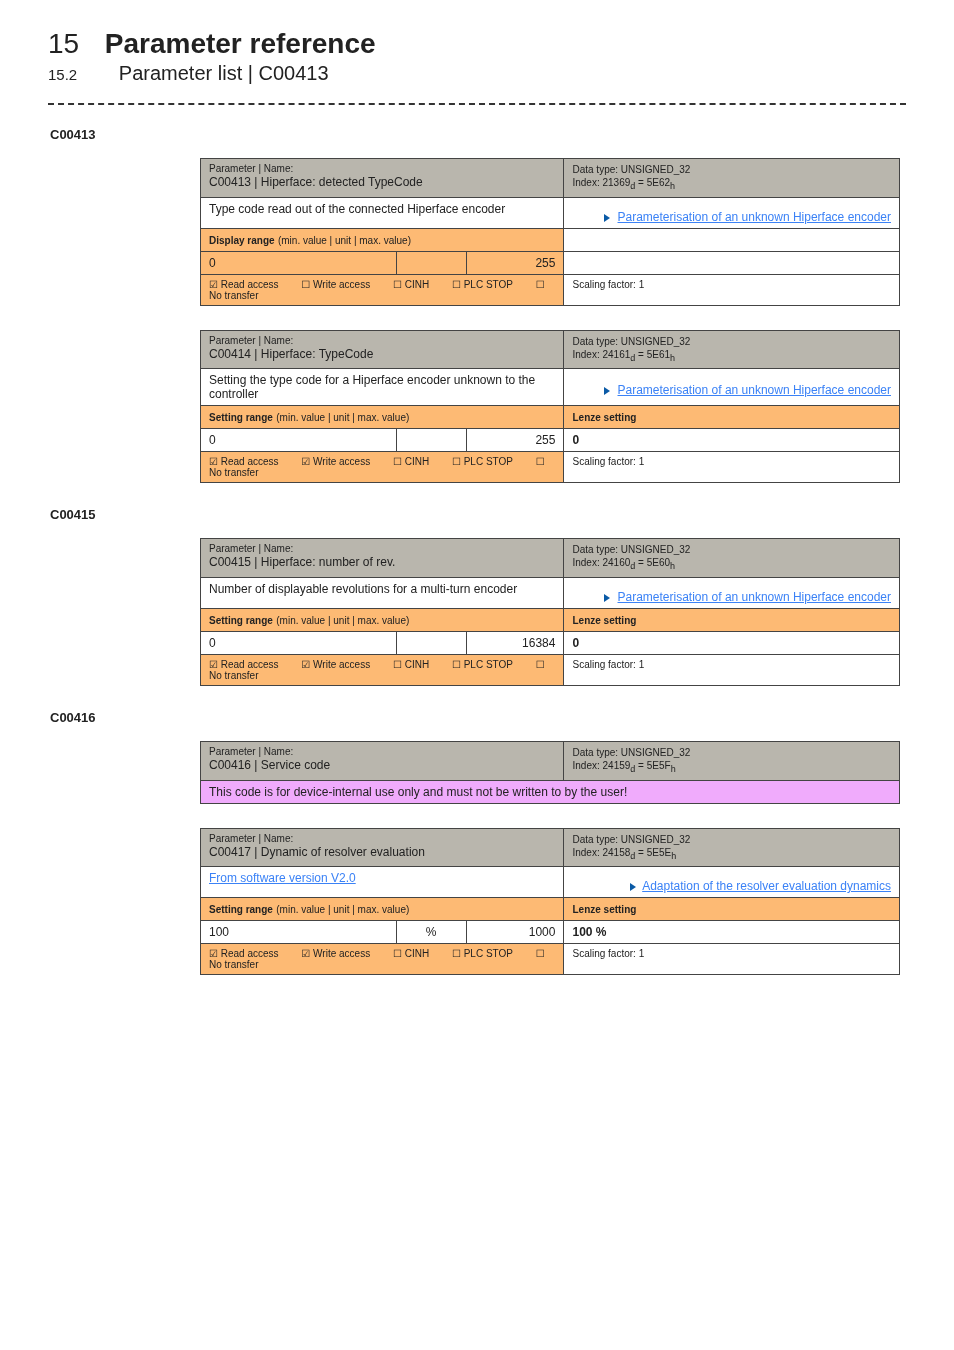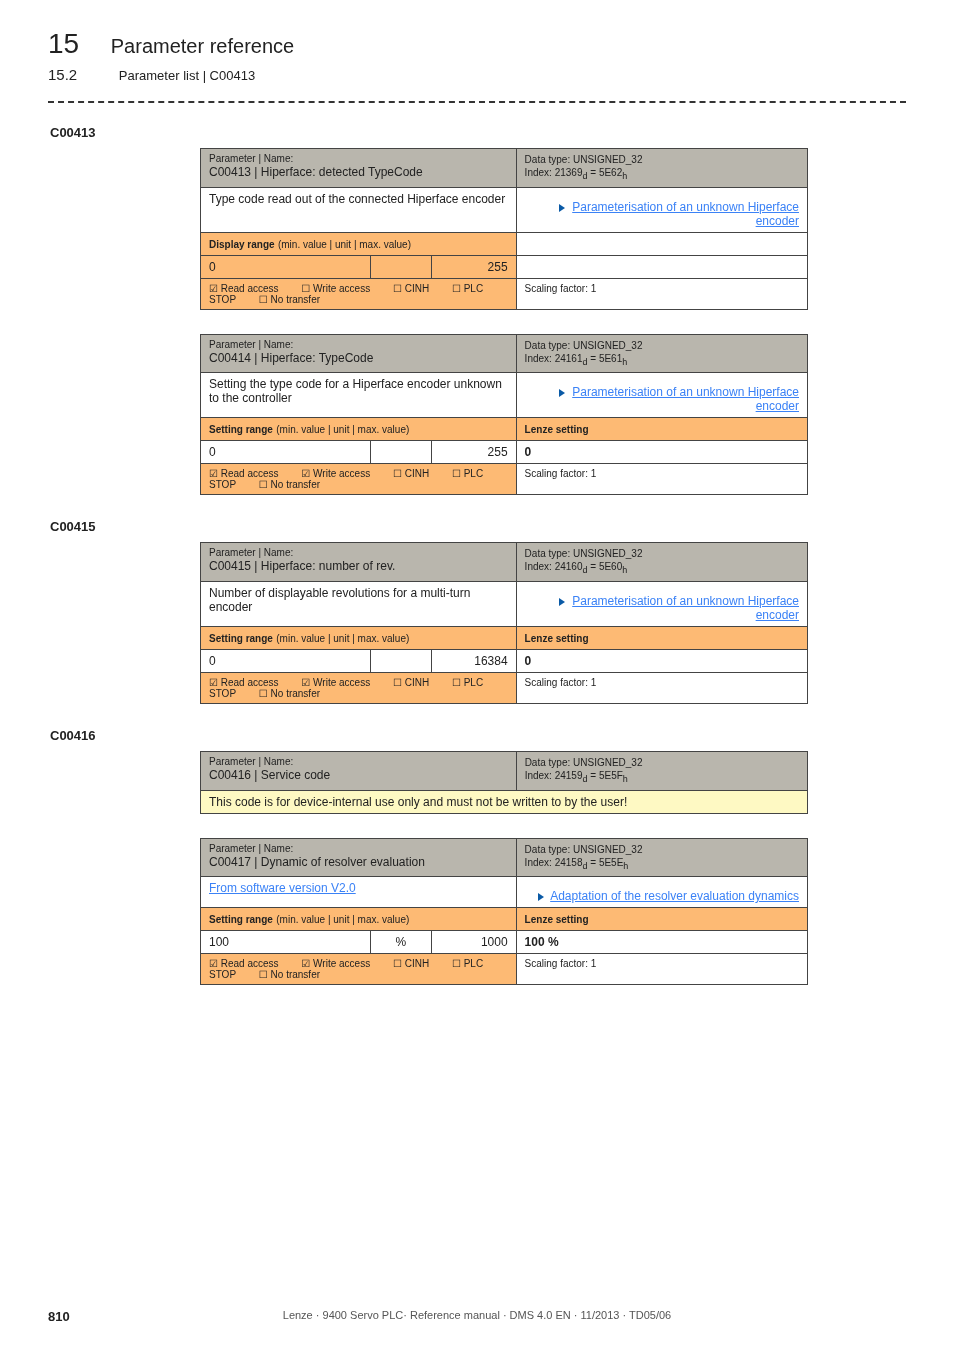--- a/index.html
+++ b/index.html
@@ -17,54 +17,54 @@
     box-sizing: border-box;
   }
   .chapter-no {
     font-size: 28px;
     font-weight: 400;
     margin: 0;
     display: inline-block;
     vertical-align: baseline;
   }
   .chapter-title {
-    font-size: 20px;
-    font-weight: 400;
-    margin: 0 0 0 28px;
+    font-size: 28px;
+    font-weight: 700;
+    margin: 0 0 0 22px;
     display: inline-block;
     vertical-align: baseline;
   }
   .section-no {
     font-size: 15px;
     font-weight: 400;
     display: inline-block;
     margin-top: 6px;
   }
   .section-title {
-    font-size: 13px;
+    font-size: 20px;
     font-weight: 400;
     display: inline-block;
     margin-left: 38px;
     text-align: center;
   }
   .dashed-hr {
     margin: 18px 0 22px 0;
     border: none;
     border-top: 2px dashed #333;
     height: 0;
   }
   .param-code {
     font-size: 13px;
     font-weight: 700;
     margin: 0 0 8px 0;
     padding-left: 2px;
   }
   .param-block {
-    margin: 0 0 24px 152px;
-    width: 608px;
+    margin: 16px 0 24px 152px;
+    width: 700px;
   }
   table.param {
     border-collapse: collapse;
     width: 100%;
     font-size: 12px;
   }
   table.param td, table.param th {
     border: 1px solid #444;
     padding: 4px 8px;
     vertical-align: top;
@@ -106,21 +106,21 @@
   .footer-row td {
     font-size: 10px;
   }
   .flags {
     display: inline-block;
   }
   .flags span {
     margin-right: 10px;
   }
   .important-row td {
-    background: #fef9c3;
+    background: #f0abfc;
     font-weight: 700;
   }
   .triangle {
     display: inline-block;
     width: 0; height: 0;
     border-top: 4px solid transparent;
     border-bottom: 4px solid transparent;
     border-left: 6px solid #0a5aa6;
     margin-right: 4px;
     vertical-align: middle;
@@ -407,18 +407,14 @@
         <td>
           <span>Scaling factor:</span> <span>1</span>
         </td>
       </tr>
     </tbody>
       </table>
   </div>
 
   <div style="height:260px"></div>
 
-  <div class="page-footer">
-    <span class="pn">810</span>
-    <span class="pub">Lenze · 9400 Servo PLC· Reference manual · DMS 4.0 EN · 11/2013 · TD05/06</span>
-  </div>
 
 </div>
 
 </body></html>

